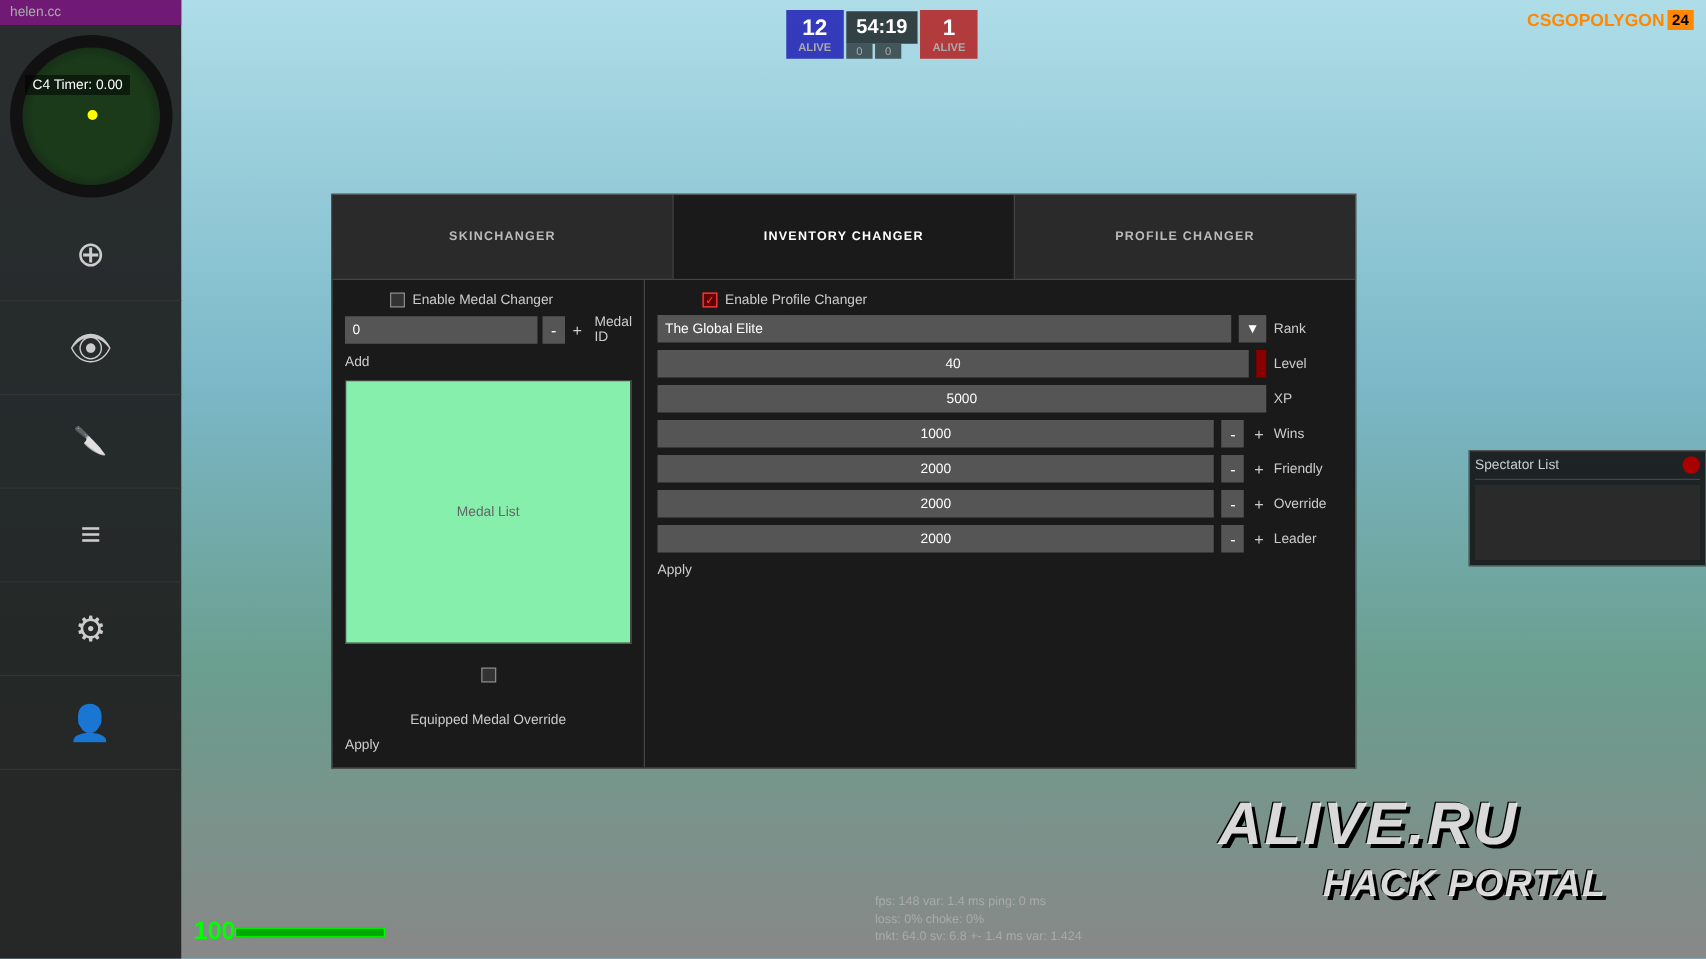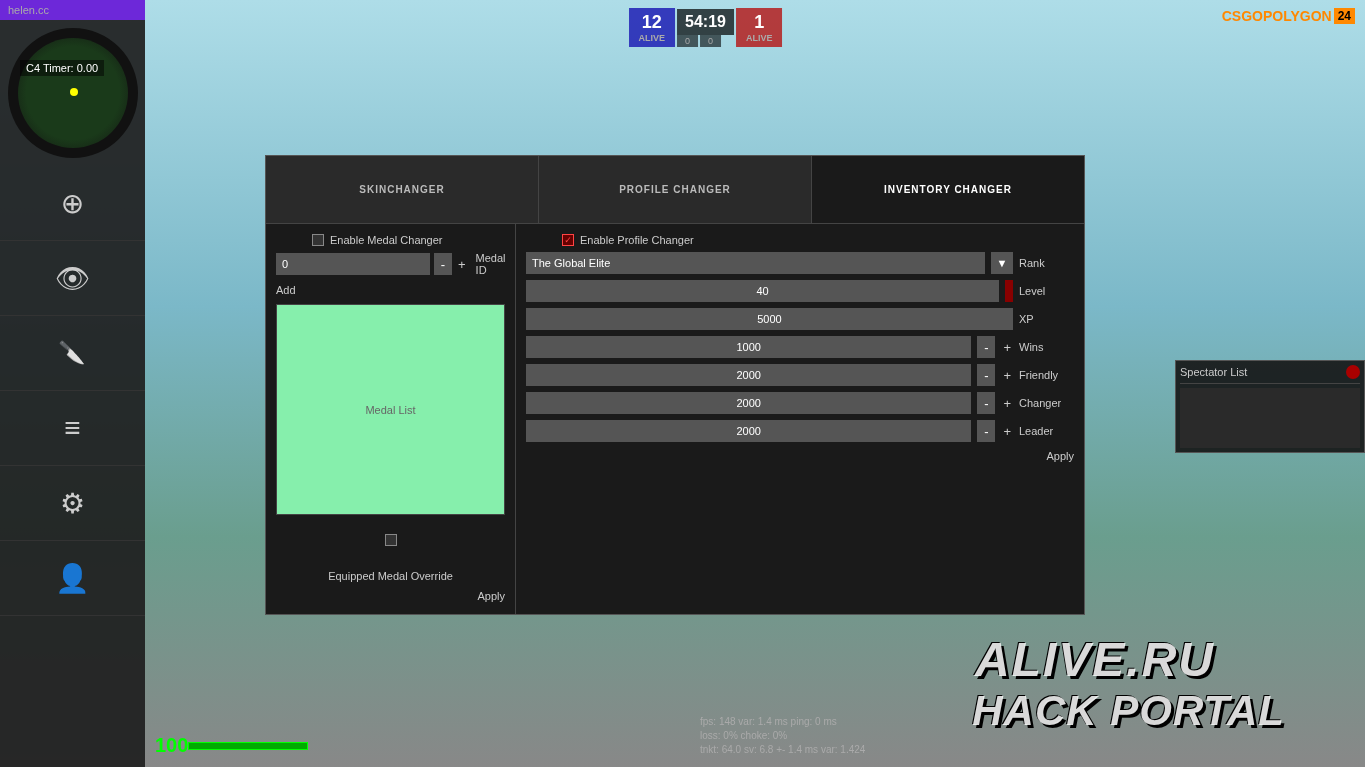--- a/index.html
+++ b/index.html
@@ -29,21 +29,21 @@
       height: 767px;
       background: rgba(30,30,30,0.92);
       z-index: 10;
       display: flex;
       flex-direction: column;
       align-items: center;
     }
 
     .sidebar-top-bar {
       width: 100%;
-      background: #6d28d9;
+      background: #701a75;
       padding: 4px 8px;
       font-size: 11px;
       color: #aaa;
     }
 
     .radar-area {
       width: 130px;
       height: 130px;
       background: #111;
       border-radius: 50%;
@@ -305,21 +305,21 @@
       flex-direction: column;
     }
 
     .apply-btn {
       background: transparent;
       border: none;
       color: #ccc;
       font-size: 11px;
       cursor: pointer;
       padding: 2px 0;
-      text-align: right;
+      text-align: left;
     }
 
     
     .profile-row {
       display: flex;
       align-items: center;
       gap: 6px;
     }
     .profile-input-wide {
       flex: 1;
@@ -444,24 +444,24 @@
       z-index: 5;
       font-size: 48px;
       font-weight: 900;
       color: rgba(255,255,255,0.85);
       text-shadow: 3px 3px 0 #000, -1px -1px 0 #000;
       font-style: italic;
       letter-spacing: 2px;
     }
     .watermark-hack {
       position: absolute;
-      bottom: 32px;
+      bottom: 42px;
       right: 80px;
       z-index: 5;
-      font-size: 42px;
+      font-size: 30px;
       font-weight: 900;
       color: rgba(255,255,255,0.85);
       text-shadow: 3px 3px 0 #000, -1px -1px 0 #000;
       font-style: italic;
       letter-spacing: 1px;
     }
   </style>
 </head>
 <body>
 
@@ -520,25 +520,25 @@
 </div>
 
 <div class="c4-timer">C4 Timer: 0.00</div>
 
 <div class="dialog">
 
   <div class="tab-bar">
     <div class="tab">
       <span>SKINCHANGER</span>
     </div>
+    <div class="tab active">
+      <span>INVENTORY CHANGER</span>
+    </div>
     <div class="tab">
       <span>PROFILE CHANGER</span>
-    </div>
-    <div class="tab active">
-      <span>INVENTORY CHANGER</span>
     </div>
   </div>
 
   <div class="dialog-body">
 
     <div class="panel-left">
       <div class="checkbox-row">
         <div class="checkbox-box"></div>
         <span>Enable Medal Changer</span>
       </div>
@@ -598,21 +598,21 @@
         <input class="profile-num-input" type="text" value="2000" style="">
         <button class="btn-minus">-</button>
         <span style="color:#ccc;font-size:13px;padding:0 2px;">+</span>
         <span class="profile-label">Friendly</span>
       </div>
 
       <div class="profile-row">
         <input class="profile-num-input" type="text" value="2000" style="">
         <button class="btn-minus">-</button>
         <span style="color:#ccc;font-size:13px;padding:0 2px;">+</span>
-        <span class="profile-label">Changer</span>
+        <span class="profile-label">Override</span>
       </div>
 
       <div class="profile-row">
         <input class="profile-num-input" type="text" value="2000" style="">
         <button class="btn-minus">-</button>
         <span style="color:#ccc;font-size:13px;padding:0 2px;">+</span>
         <span class="profile-label">Leader</span>
       </div>
 
       <button class="apply-btn">Apply</button>

